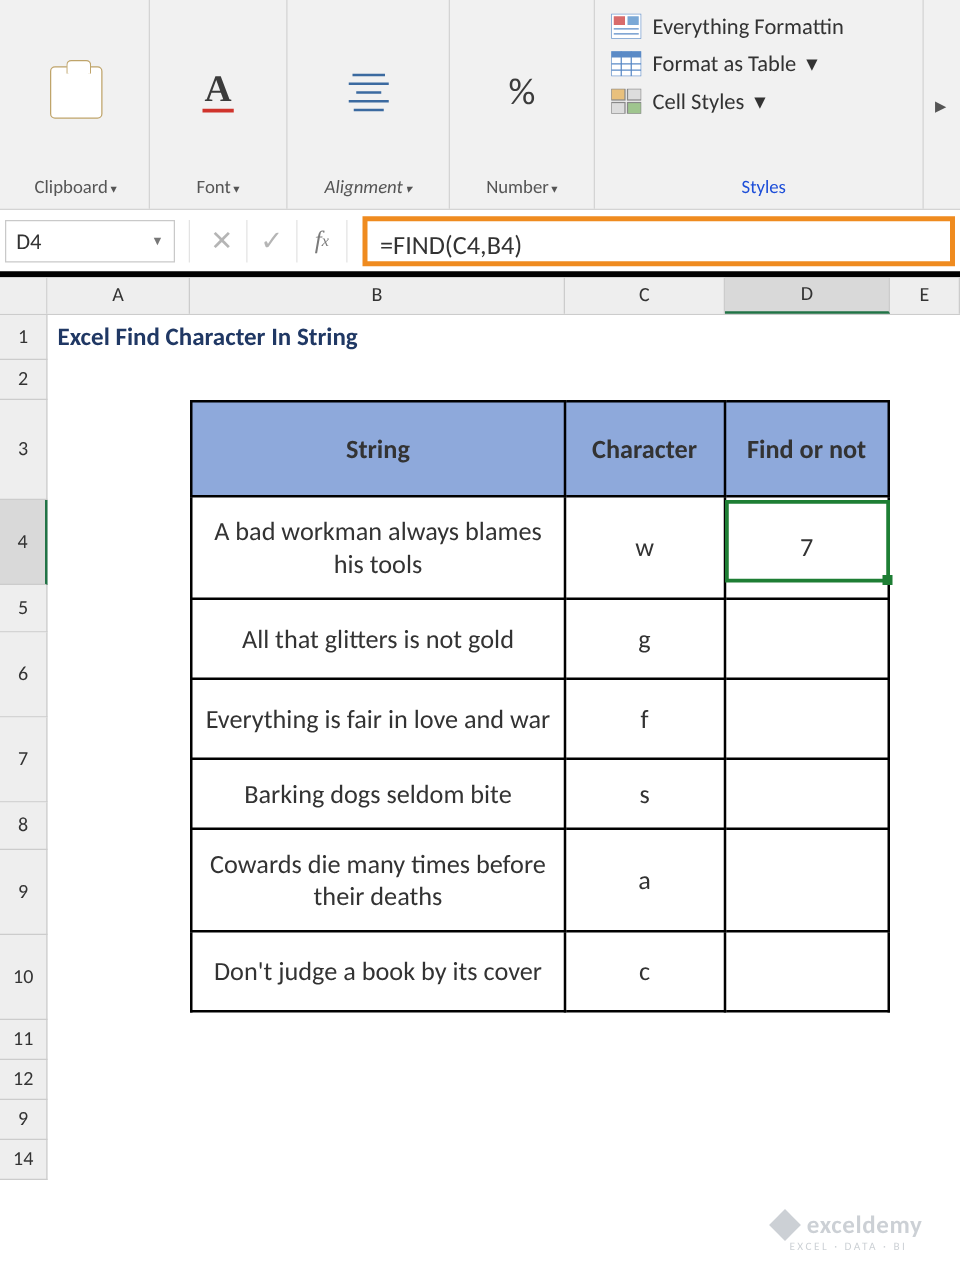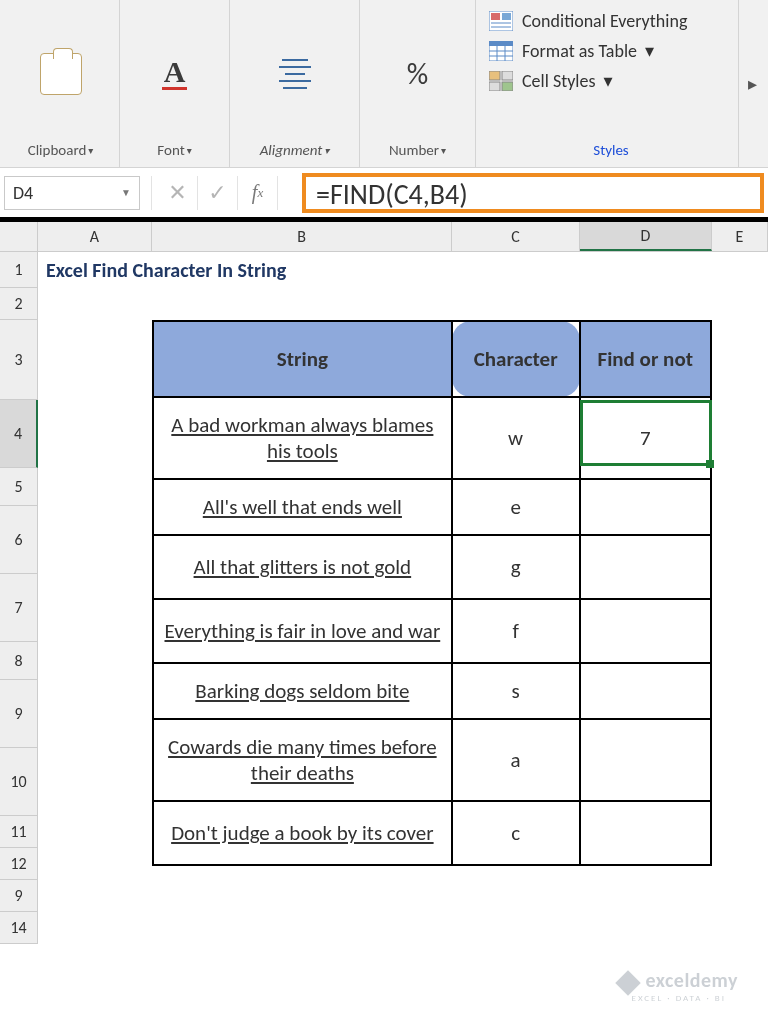--- a/index.html
+++ b/index.html
@@ -127,26 +127,26 @@
   .fx-sep { width: 12px; height: 34px; border-right: 1px solid #e3e3e3; margin-right: 6px;}
   .fx-btn {
     width: 40px; height:34px;
     display:flex; align-items:center; justify-content:center;
     color:#b5b5b5; font-size: 22px;
     border-right: 1px solid #e3e3e3;
   }
   .fx-btn.fx { color:#7a7a7a; font-style: italic; font-family: "Times New Roman", serif; font-size: 20px; }
   .formula-input-wrap {
     flex:1;
-    margin-left: 24px;
+    margin-left: 12px;
     height: 40px;
     border: 4px solid #ef8b1f;
-    display:flex; align-items:flex-start;
+    display:flex; align-items:flex-end;
     padding: 0 10px;
-    font-size: 28px;
+    font-size: 21px;
   }
   
   .grid-wrap { position:relative; }
   .col-headers {
     display:flex;
     height: 30px;
     background:#f0f0f0;
     border-bottom: 1px solid #ccc;
   }
   .corner { width: 38px; border-right:1px solid #ccc; background:#eee; }
@@ -205,23 +205,23 @@
     vertical-align: middle;
     font-size: 21px;
     padding: 14px 6px;
   }
   table.data th {
     background:#8ea9db;
     font-weight: bold;
     height: 76px;
   }
   table.data th.cB { width: 300px; }
-  table.data th.cC { width: 128px; border-radius: 19px; }
+  table.data th.cC { width: 128px; }
   table.data th.cD { width: 132px; }
-  table.data td.cB { width: 300px; text-decoration: underline; }
+  table.data td.cB { width: 300px; }
   table.data td.cC { width: 128px; }
   table.data td.cD { width: 132px; }
 
   
   .active-cell {
     position:absolute;
     border: 3px solid #1e7e34;
     pointer-events:none;
   }
   .active-cell::after {
@@ -234,21 +234,21 @@
 
   .watermark {
     position:absolute;
     right: 30px;
     bottom: 18px;
     display:flex; flex-direction:column; align-items:center;
     opacity: 0.28;
     color:#4a5a6a;
   }
   .watermark .logo {
-    display:flex; gap:4px; align-items:flex-end;
+    display:flex; gap:4px; align-items:center;
     font-weight: bold; font-size: 20px; letter-spacing: 0.5px;
   }
   .watermark .cube { width:18px; height:18px; background:#4a5a6a; transform: rotate(45deg); margin-right:4px; }
   .watermark .sub { font-size: 9px; letter-spacing: 2px; }
 </style>
 </head>
 <body>
 
 <div class="ribbon">
   <div class="ribbon-group group-clipboard">
@@ -309,21 +309,21 @@
     <div class="styles-rows">
       <div class="styles-row">
         <span class="si">
           <svg viewBox="0 0 24 20">
               <rect x="0" y="0" width="24" height="20" fill="#fff" stroke="#5a8ac6"></rect>
               <rect x="2" y="2" width="9" height="7" fill="#d86b6b"></rect>
               <rect x="13" y="2" width="9" height="7" fill="#7aa8d6"></rect>
               <path d="M2 12 L22 12 M2 16 L22 16" stroke="#5a8ac6"></path>
             </svg>
         </span>
-        <span>Conditional Everything</span>
+        <span>Everything Formattin</span>
       </div>
       <div class="styles-row">
         <span class="si">
           <svg viewBox="0 0 24 20">
               <rect x="0" y="0" width="24" height="20" fill="#fff" stroke="#5a8ac6"></rect>
               <rect x="0" y="0" width="24" height="5" fill="#5a8ac6"></rect>
               <path d="M0 10 H24 M0 15 H24 M8 0 V20 M16 0 V20" stroke="#5a8ac6"></path>
             </svg>
         </span>
         <span>Format as Table</span>
@@ -396,25 +396,20 @@
             <tr>
           <th class="cB">String</th>
           <th class="cC">Character</th>
           <th class="cD">Find or not</th>
         </tr>
         <tr style="height:64px">
           <td class="cB">A bad workman always blames his tools</td>
           <td class="cC">w</td>
           <td class="cD">7</td>
         </tr>
-        <tr style="height:34px">
-          <td class="cB">All's well that ends well</td>
-          <td class="cC">e</td>
-          <td class="cD"></td>
-        </tr>
         <tr style="height:64px">
           <td class="cB">All that glitters is not gold</td>
           <td class="cC">g</td>
           <td class="cD"></td>
         </tr>
         <tr style="height:64px">
           <td class="cB">Everything is fair in love and war</td>
           <td class="cC">f</td>
           <td class="cD"></td>
         </tr>

